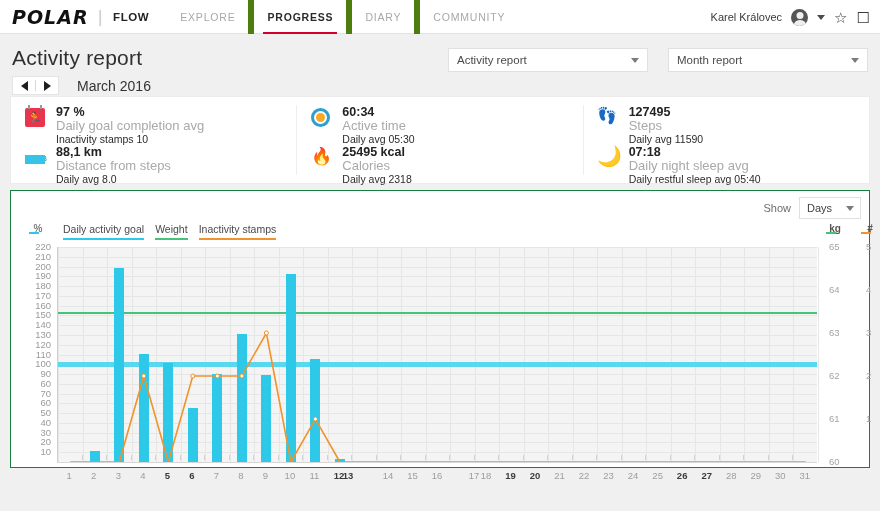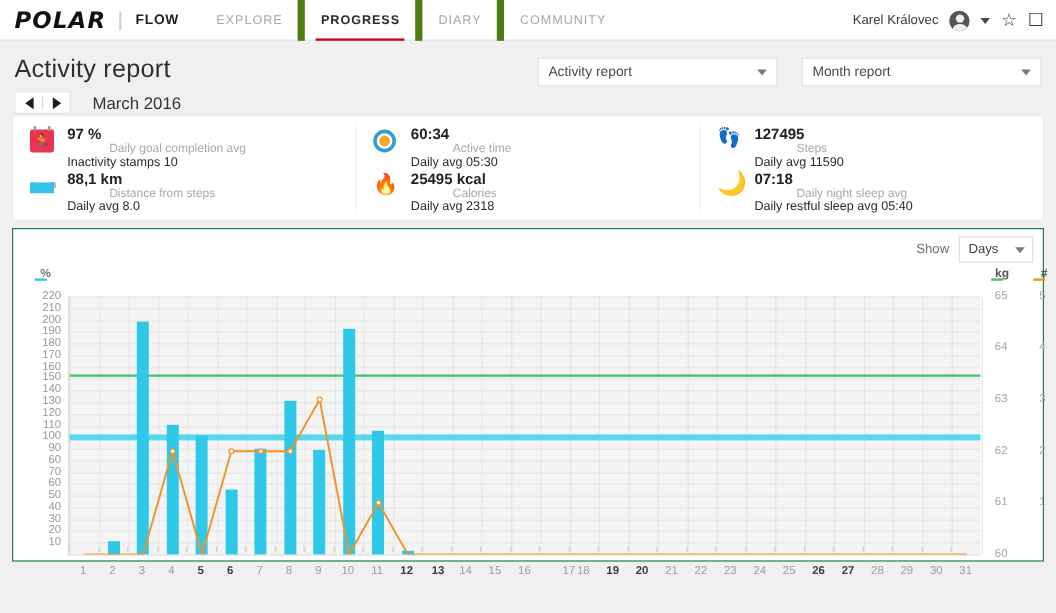--- a/index.html
+++ b/index.html
@@ -90,21 +90,21 @@
     margin: 4px 10px 0 10px; background: #fff; border: 1px solid #ececec;
     height: 88px; display: flex; padding: 8px 0;
   }
   .statcol { flex: 1; display: flex; flex-direction: column; justify-content: space-between;
              padding: 0 14px; border-right: 1px solid #eee; }
   .statcol:last-child { border-right: none; }
   .stat { display: flex; gap: 9px; align-items: flex-start; }
   .stat-ico { width: 22px; height: 24px; flex: 0 0 22px; position: relative; }
   .stat-txt { line-height: 1.12; }
   .stat-val { font-size: 12.5px; font-weight: bold; color: #232323; }
-  .stat-lbl { font-size: 10px; color: #a9a9a9; margin-left: 35px; }
+  .stat-lbl { font-size: 13px; color: #a9a9a9; }
   .stat-sub { font-size: 10.5px; color: #2b2b2b; }
 
   
   .ico-cal { width:20px;height:19px;background:#e8354c;border-radius:2px;margin-top:3px;position:relative;}
   .ico-cal::before{content:"";position:absolute;top:-3px;left:3px;width:2px;height:4px;background:#9a9a9a;}
   .ico-cal::after{content:"";position:absolute;top:-3px;right:3px;width:2px;height:4px;background:#9a9a9a;}
   .ico-cal span{position:absolute;inset:0;display:flex;align-items:center;justify-content:center;color:#fff;font-size:12px;}
   .ico-ruler{width:20px;height:9px;background:#35c4e8;margin-top:10px;position:relative;}
   .ico-ab{position:absolute;top:0;left:0;width:22px;font-size:7px;color:#666;display:flex;justify-content:space-between;}
   .ico-sun{width:19px;height:19px;border-radius:50%;border:3px solid #2f9fd0;margin-top:3px;position:relative;background:#fff;}
@@ -297,20 +297,25 @@
 
 <div class="chartpanel">
   <div class="showrow">
     <span class="showlbl">Show</span>
     <div class="showsel">
       <span>Days</span>
       <i class="scaret"></i>
     </div>
   </div>
 
+  <div class="legend" id="legend">
+      <div class="leg c">Daily activity goal</div>
+      <div class="leg g">Weight</div>
+      <div class="leg o">Inactivity stamps</div>
+    </div>
 
   <div class="axunit" style="left:18px;top:32px;width:18px;color:#7a7a7a;">
     <span>%</span>
     <span class="bar" style="background:#2ec9e8"></span>
   </div>
   <div class="axunit" style="left:815px;top:32px;width:18px;color:#555;">
     <span>kg</span>
     <span class="bar" style="background:#46c37b"></span>
   </div>
   <div class="axunit" style="left:850px;top:32px;width:18px;color:#555;">
@@ -453,21 +458,21 @@
         <div class="xlab" style="left: 217.871px;">8</div>
         <div class="xtick" style="left: 217.613px;"></div>
         <div class="xlab" style="left: 242.387px;">9</div>
         <div class="xtick" style="left: 242.129px;"></div>
         <div class="xlab" style="left: 266.903px;">10</div>
         <div class="xtick" style="left: 266.645px;"></div>
         <div class="xlab" style="left: 291.419px;">11</div>
         <div class="xtick" style="left: 291.161px;"></div>
         <div class="xlab bold" style="left: 315.935px;">12</div>
         <div class="xtick" style="left: 315.677px;"></div>
-        <div class="xlab bold" style="left: 342px;">13</div>
+        <div class="xlab bold" style="left: 325px;">13</div>
         <div class="xtick" style="left: 340.194px;"></div>
         <div class="xlab" style="left: 364.968px;">14</div>
         <div class="xtick" style="left: 364.71px;"></div>
         <div class="xlab" style="left: 389.484px;">15</div>
         <div class="xtick" style="left: 389.226px;"></div>
         <div class="xlab" style="left: 414px;">16</div>
         <div class="xtick" style="left: 413.742px;"></div>
         <div class="xlab" style="left: 451px;">17</div>
         <div class="xtick" style="left: 438.258px;"></div>
         <div class="xlab" style="left: 463.032px;">18</div>

